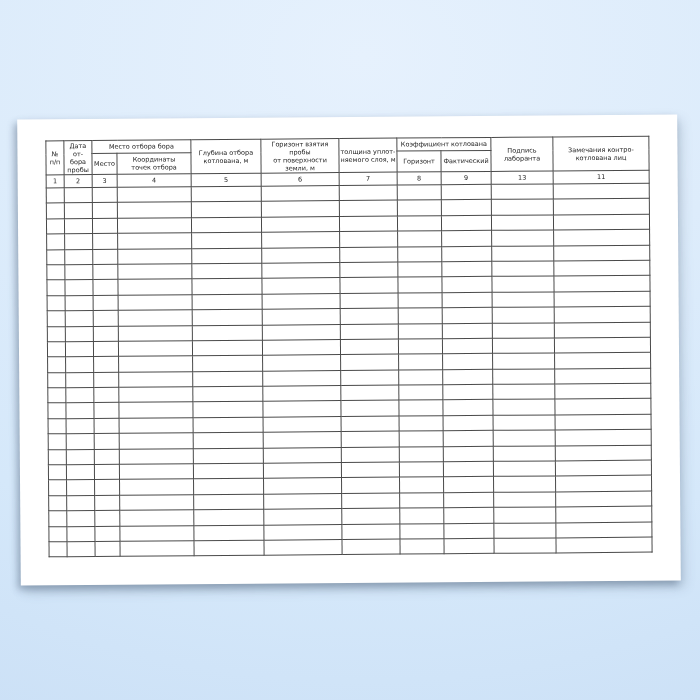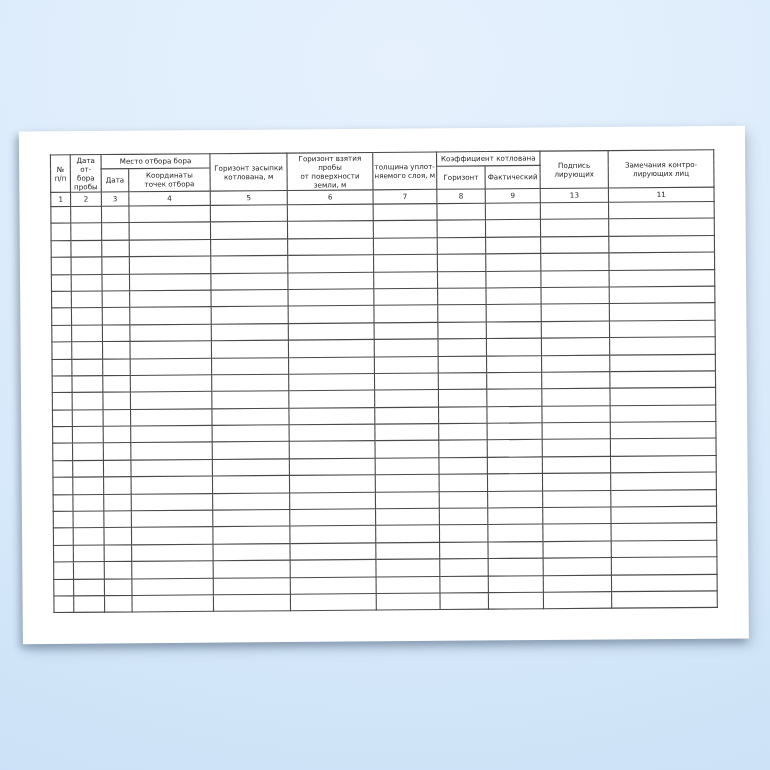--- a/index.html
+++ b/index.html
@@ -71,33 +71,33 @@
         <col style="width:62px">
           <col style="width:96px">
       </colgroup>
       <thead>
         <tr class="hdr-1">
           <th rowspan="2">№
 п/п</th>
           <th rowspan="2">Дата от-
 бора пробы</th>
           <th colspan="2">Место отбора бора</th>
-          <th rowspan="2">Горизонт засыпки
+          <th rowspan="2">Глубина отбора
 котлована, м</th>
           <th rowspan="2">Горизонт взятия пробы
 от поверхности земли, м</th>
           <th rowspan="2">толщина уплот-
 няемого слоя, м</th>
           <th colspan="2">Коэффициент котлована</th>
-          <th rowspan="2">Подпись лирующих</th>
+          <th rowspan="2">Подпись лаборанта</th>
           <th rowspan="2">Замечания контро-
-лирующих лиц</th>
+котлована лиц</th>
         </tr>
         <tr class="hdr-2">
-          <th class="layer-cell">Дата</th>
+          <th class="layer-cell">Место</th>
           <th>Координаты
 точек отбора</th>
           <th>Горизонт</th>
           <th>Фактический</th>
         </tr>
         <tr class="num-row" id="numbering-row">
             <td>1</td>
             <td>2</td>
             <td>3</td>
             <td>4</td>

